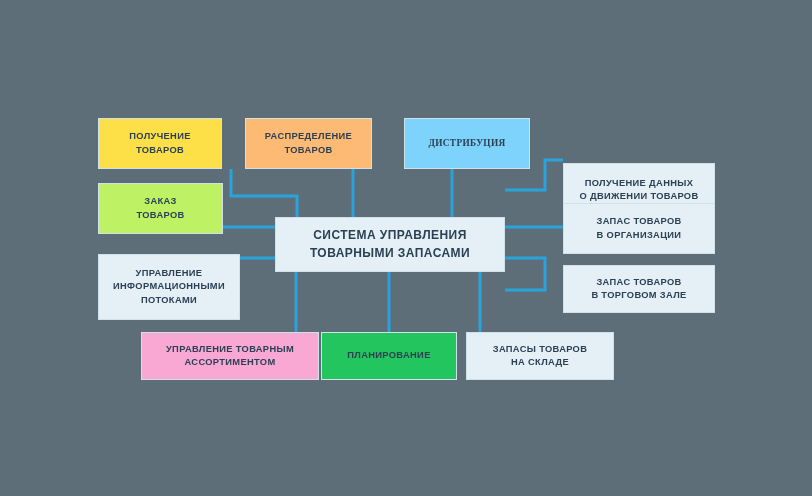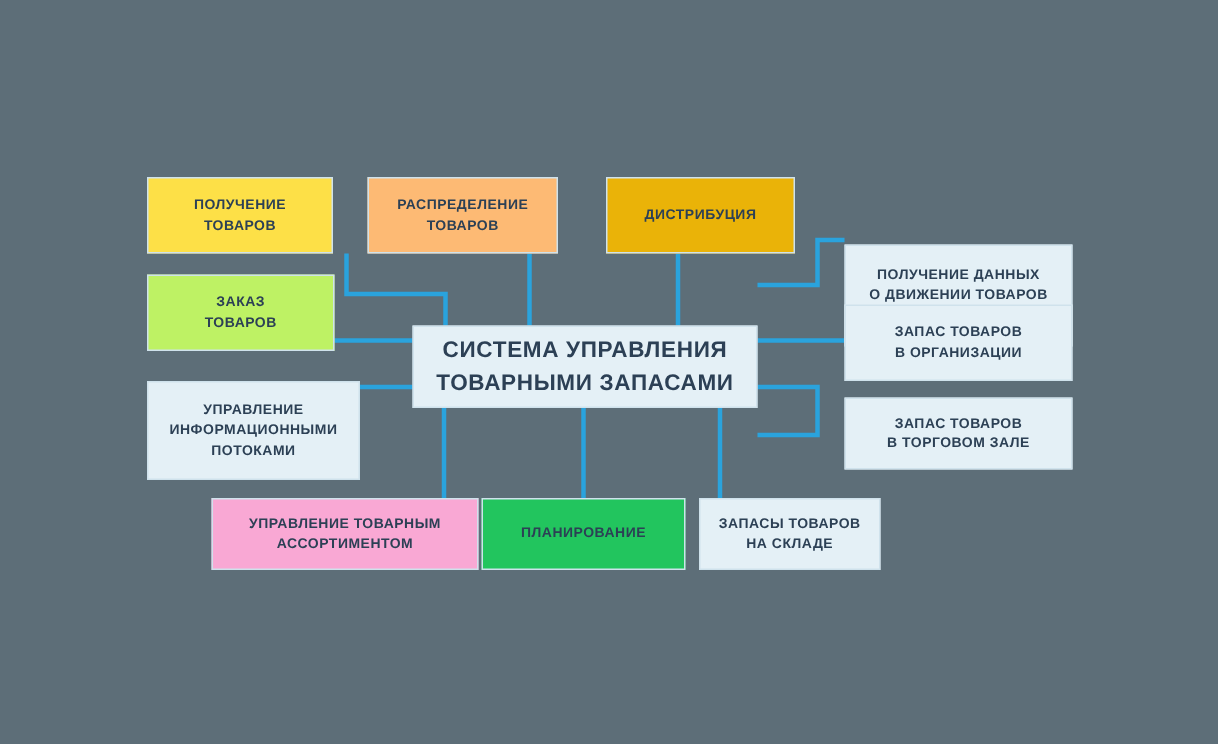--- a/index.html
+++ b/index.html
@@ -35,21 +35,21 @@
     text-align: center;
     color: #2c4055;
     font-weight: bold;
     font-size: 9.3px;
     letter-spacing: 0.35px;
     line-height: 1.45;
     padding: 4px 6px;
     text-transform: uppercase;
   }
   .node.center {
-    font-size: 15px;
+    font-size: 12px;
     letter-spacing: 0.45px;
     background: #e7f1f7;
   }
   .node-label {
     display: block;
     white-space: pre-line;
   }
 </style>
 </head>
 <body>
@@ -70,21 +70,21 @@
     </svg>
   <div id="nodes-layer">
       <div class="node" style="left: 98px; top: 118px; width: 124px; height: 51px; background: #fde047; color: rgb(44, 64, 85);">
         <span class="node-label">ПОЛУЧЕНИЕ
 ТОВАРОВ</span>
       </div>
       <div class="node" style="left: 245px; top: 118px; width: 127px; height: 51px; background: #fdba74; color: rgb(44, 64, 85);">
         <span class="node-label">РАСПРЕДЕЛЕНИЕ
 ТОВАРОВ</span>
       </div>
-      <div class="node" style="left: 404px; top: 118px; width: 126px; height: 51px; background: #eab308; color: rgb(44, 64, 85);">
+      <div class="node" style="left: 404px; top: 118px; width: 126px; height: 51px; background: #7dd3fc; color: rgb(44, 64, 85); font-family: Liberation Serif, serif;">
         <span class="node-label">ДИСТРИБУЦИЯ</span>
       </div>
       <div class="node" style="left: 563px; top: 118px; width: 152px; height: 68px; background: rgb(228, 240, 246); color: rgb(44, 64, 85); margin-top: 45px;">
         <span class="node-label">ПОЛУЧЕНИЕ ДАННЫХ
 О ДВИЖЕНИИ ТОВАРОВ
 ПО ОТРАСЛИ</span>
       </div>
       <div class="node" style="left: 98px; top: 183px; width: 125px; height: 51px; background: #bef264; color: rgb(44, 64, 85);">
         <span class="node-label">ЗАКАЗ
 ТОВАРОВ</span>
@@ -106,18 +106,18 @@
         <span class="node-label">ЗАПАС ТОВАРОВ
 В ТОРГОВОМ ЗАЛЕ</span>
       </div>
       <div class="node" style="left: 141px; top: 332px; width: 178px; height: 48px; background: #f9a8d4; color: rgb(44, 64, 85);">
         <span class="node-label">УПРАВЛЕНИЕ ТОВАРНЫМ
 АССОРТИМЕНТОМ</span>
       </div>
       <div class="node" style="left: 321px; top: 332px; width: 136px; height: 48px; background: #22c55e; color: rgb(44, 64, 85);">
         <span class="node-label">ПЛАНИРОВАНИЕ</span>
       </div>
-      <div class="node" style="left: 466px; top: 332px; width: 121px; height: 48px; background: rgb(228, 240, 246); color: rgb(44, 64, 85);">
+      <div class="node" style="left: 466px; top: 332px; width: 148px; height: 48px; background: rgb(228, 240, 246); color: rgb(44, 64, 85);">
         <span class="node-label">ЗАПАСЫ ТОВАРОВ
 НА СКЛАДЕ</span>
       </div>
     </div>
 </div>
 
 </body></html>

